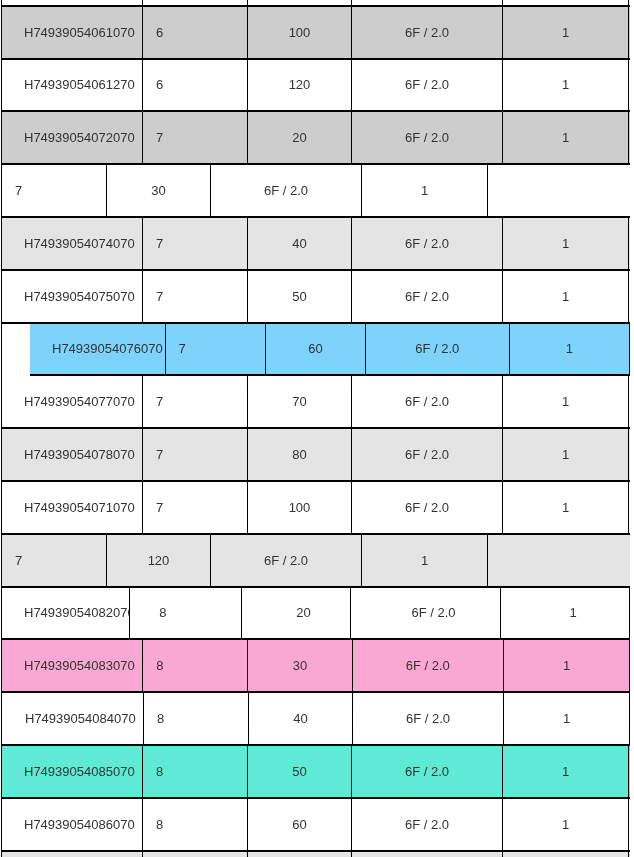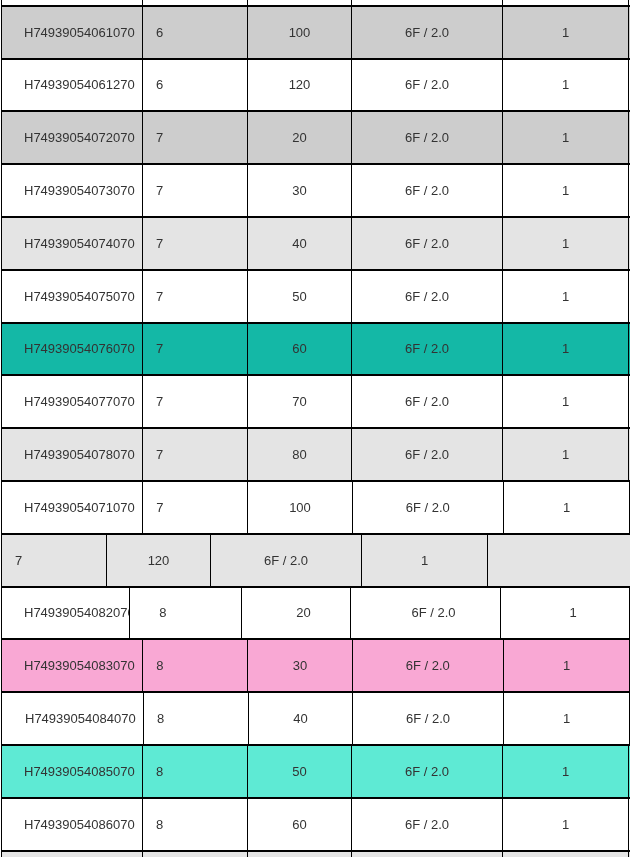--- a/index.html
+++ b/index.html
@@ -77,62 +77,61 @@
     <div class="t-cell col-4">1</div>
   </div>
       <div class="t-row" style="background: rgb(205, 205, 205);">
     <div class="t-cell col-0">H74939054072070</div>
     <div class="t-cell col-1">7</div>
     <div class="t-cell col-2">20</div>
     <div class="t-cell col-3">6F / 2.0</div>
     <div class="t-cell col-4">1</div>
   </div>
       <div class="t-row" style="background: rgb(255, 255, 255);">
-    <div class="t-cell col-0">H74939054073070</div>
     <div class="t-cell col-1">7</div>
     <div class="t-cell col-2">30</div>
     <div class="t-cell col-3">6F / 2.0</div>
     <div class="t-cell col-4">1</div>
   </div>
       <div class="t-row" style="background: rgb(228, 228, 228);">
     <div class="t-cell col-0">H74939054074070</div>
     <div class="t-cell col-1">7</div>
     <div class="t-cell col-2">40</div>
     <div class="t-cell col-3">6F / 2.0</div>
     <div class="t-cell col-4">1</div>
   </div>
       <div class="t-row" style="background: rgb(255, 255, 255);">
     <div class="t-cell col-0">H74939054075070</div>
     <div class="t-cell col-1">7</div>
     <div class="t-cell col-2">50</div>
     <div class="t-cell col-3">6F / 2.0</div>
     <div class="t-cell col-4">1</div>
   </div>
-      <div class="t-row" style="background: #14b8a6;">
+      <div class="t-row" style="background: #7dd3fc; margin-left: 28px;">
     <div class="t-cell col-0">H74939054076070</div>
     <div class="t-cell col-1">7</div>
     <div class="t-cell col-2">60</div>
     <div class="t-cell col-3">6F / 2.0</div>
     <div class="t-cell col-4">1</div>
   </div>
       <div class="t-row" style="background: rgb(255, 255, 255);">
     <div class="t-cell col-0">H74939054077070</div>
     <div class="t-cell col-1">7</div>
     <div class="t-cell col-2">70</div>
     <div class="t-cell col-3">6F / 2.0</div>
     <div class="t-cell col-4">1</div>
   </div>
       <div class="t-row" style="background: rgb(228, 228, 228); text-align: center;">
     <div class="t-cell col-0">H74939054078070</div>
     <div class="t-cell col-1">7</div>
     <div class="t-cell col-2">80</div>
     <div class="t-cell col-3">6F / 2.0</div>
     <div class="t-cell col-4">1</div>
   </div>
-      <div class="t-row" style="background: rgb(255, 255, 255); justify-content: space-between;">
+      <div class="t-row" style="background: rgb(255, 255, 255);">
     <div class="t-cell col-0">H74939054071070</div>
     <div class="t-cell col-1">7</div>
     <div class="t-cell col-2">100</div>
     <div class="t-cell col-3">6F / 2.0</div>
     <div class="t-cell col-4">1</div>
   </div>
       <div class="t-row" style="background: rgb(228, 228, 228);">
     <div class="t-cell col-1">7</div>
     <div class="t-cell col-2">120</div>
     <div class="t-cell col-3">6F / 2.0</div>

